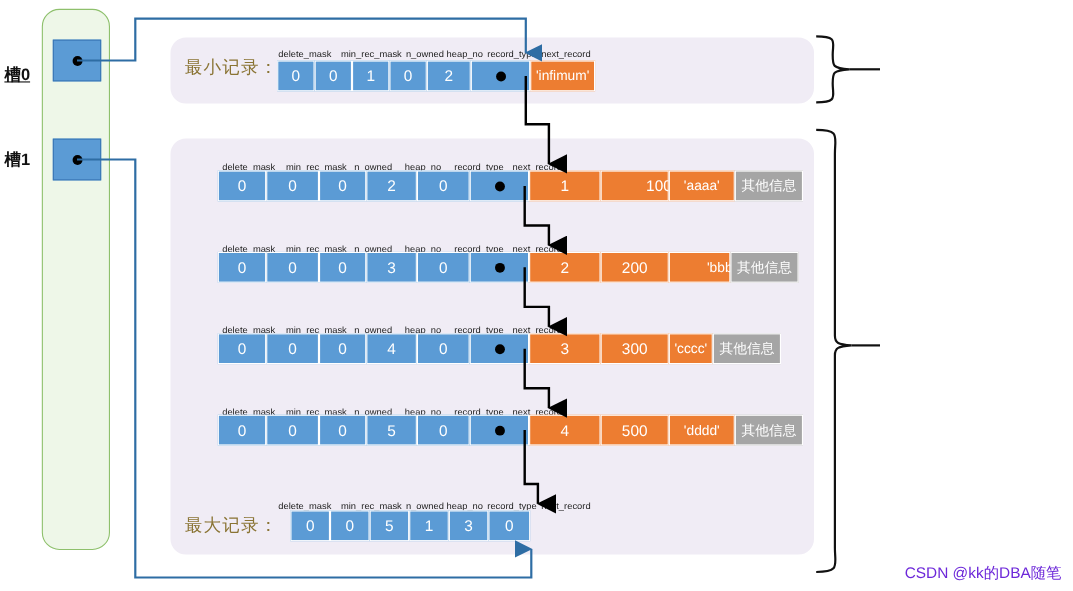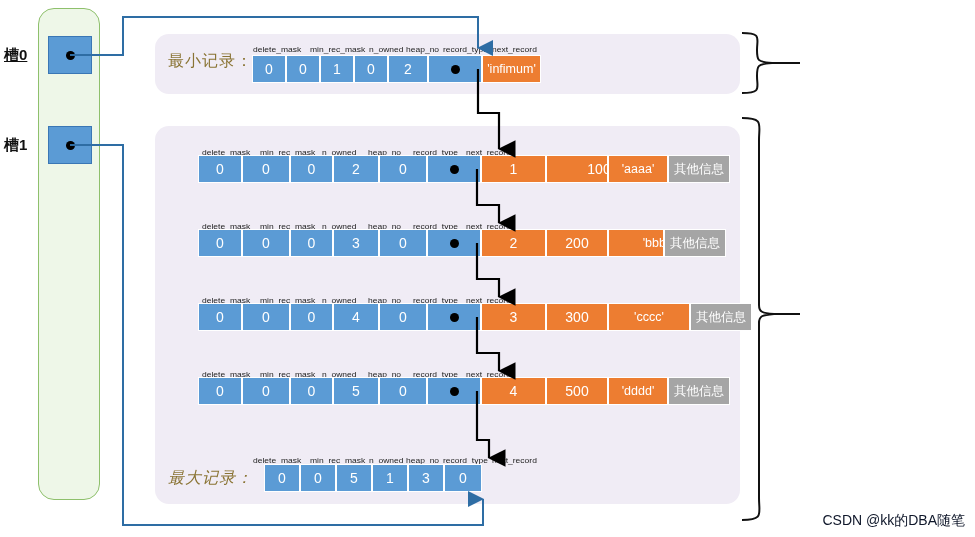--- a/index.html
+++ b/index.html
@@ -60,37 +60,37 @@
     position:absolute;font-size:8.5px;color:#222;white-space:nowrap;
     transform:scaleY(0.95);
   }
 
   
   .note{
     position:absolute;font-size:15px;color:#8a7434;white-space:nowrap;
     letter-spacing:0.5px;
   }
   .watermark{
-    position:absolute;right:10px;bottom:7px;font-size:14px;color:#0f172a;
+    position:absolute;right:10px;bottom:7px;font-size:14px;color:#6d28d9;
     white-space:nowrap;
     margin-top:32px;
   }
   svg.overlay{position:absolute;left:0;top:0;width:975px;height:537px;pointer-events:none;}
 </style>
 </head>
 <body>
 
 <div class="canvas">
 
   <div class="panel panel-top"></div>
   <div class="panel panel-main"></div>
 
   <div class="slot-dir"></div>
 
-  <div class="slot-label" style="top:46px;text-decoration:underline;">槽0</div>
+  <div class="slot-label" style="top:59px;text-decoration:underline;">槽0</div>
   <div class="slot-box" style="left:48px;top:36px;">
     <span class="dot"></span>
   </div>
 
   <div class="slot-label" style="top:136px;">槽1</div>
   <div class="slot-box" style="left:48px;top:126px;">
     <span class="dot"></span>
   </div>
 
   <div class="rec-title" style="left:168px;top:51px;">最小记录：</div>
@@ -169,21 +169,21 @@
     <div class="cell blue" style="width:44px;">0</div>
     <div class="cell blue" style="width:48px;">0</div>
     <div class="cell blue" style="width:43px;">0</div>
     <div class="cell blue" style="width:46px;">4</div>
     <div class="cell blue" style="width:48px;">0</div>
     <div class="cell blue ptr" style="width:54px;">
       <span class="dot"></span>
     </div>
     <div class="cell orange" style="width:65px;">3</div>
     <div class="cell orange" style="width:62px;">300</div>
-    <div class="cell orange small" style="width:82px;">'cccc'</div>
+    <div class="cell orange small" style="width:40px;">'cccc'</div>
     <div class="cell gray small" style="width:62px;">其他信息</div>
   </div>
 
   <div class="fieldlabel" style="left:202px;top:369px;">delete_mask</div>
   <div class="fieldlabel" style="left:260px;top:369px;">min_rec_mask</div>
   <div class="fieldlabel" style="left:322px;top:369px;">n_owned</div>
   <div class="fieldlabel" style="left:368px;top:369px;">heap_no</div>
   <div class="fieldlabel" style="left:413px;top:369px;">record_type</div>
   <div class="fieldlabel" style="left:466px;top:369px;">next_record</div>
 
@@ -195,21 +195,21 @@
     <div class="cell blue" style="width:48px;">0</div>
     <div class="cell blue ptr" style="width:54px;">
       <span class="dot"></span>
     </div>
     <div class="cell orange" style="width:65px;">4</div>
     <div class="cell orange" style="width:62px;">500</div>
     <div class="cell orange small" style="width:60px;">'dddd'</div>
     <div class="cell gray small" style="width:62px;">其他信息</div>
   </div>
 
-  <div class="rec-title" style="left:168px;top:468px;font-style:italic;">最大记录：</div>
+  <div class="rec-title" style="left:168px;top:468px;">最大记录：</div>
 
   <div class="fieldlabel" style="left:253px;top:455px;">delete_mask</div>
   <div class="fieldlabel" style="left:310px;top:455px;">min_rec_mask</div>
   <div class="fieldlabel" style="left:369px;top:455px;">n_owned</div>
   <div class="fieldlabel" style="left:406px;top:455px;">heap_no</div>
   <div class="fieldlabel" style="left:443px;top:455px;">record_type</div>
   <div class="fieldlabel" style="left:492px;top:455px;">next_record</div>
 
   <div class="row" style="left:264px;top:464px;">
     <div class="cell blue" style="width:36px;">0</div>

